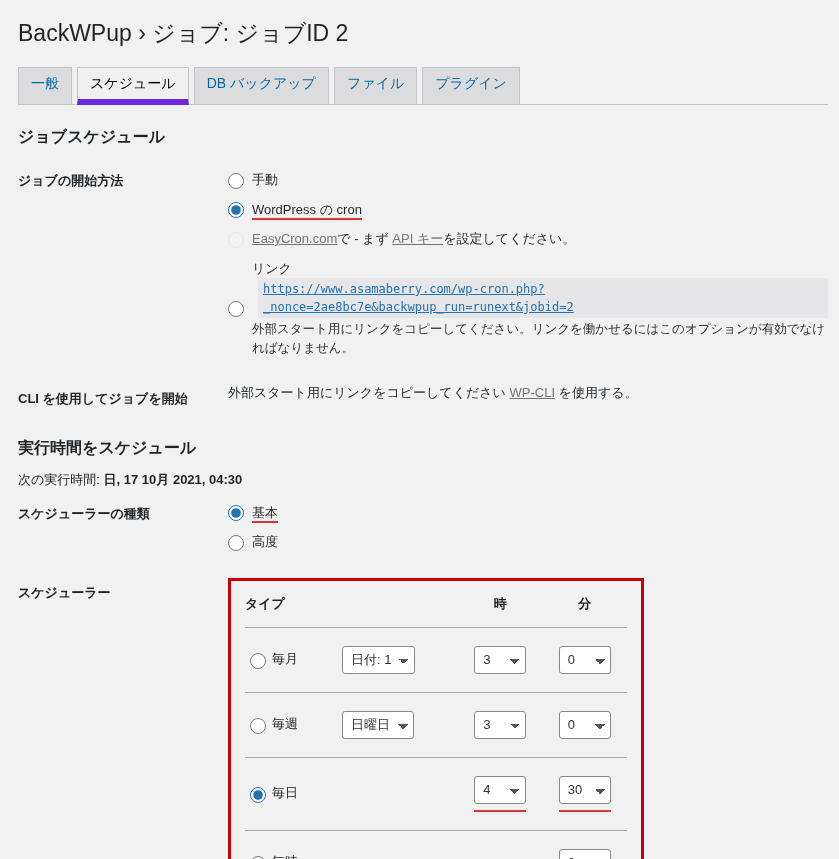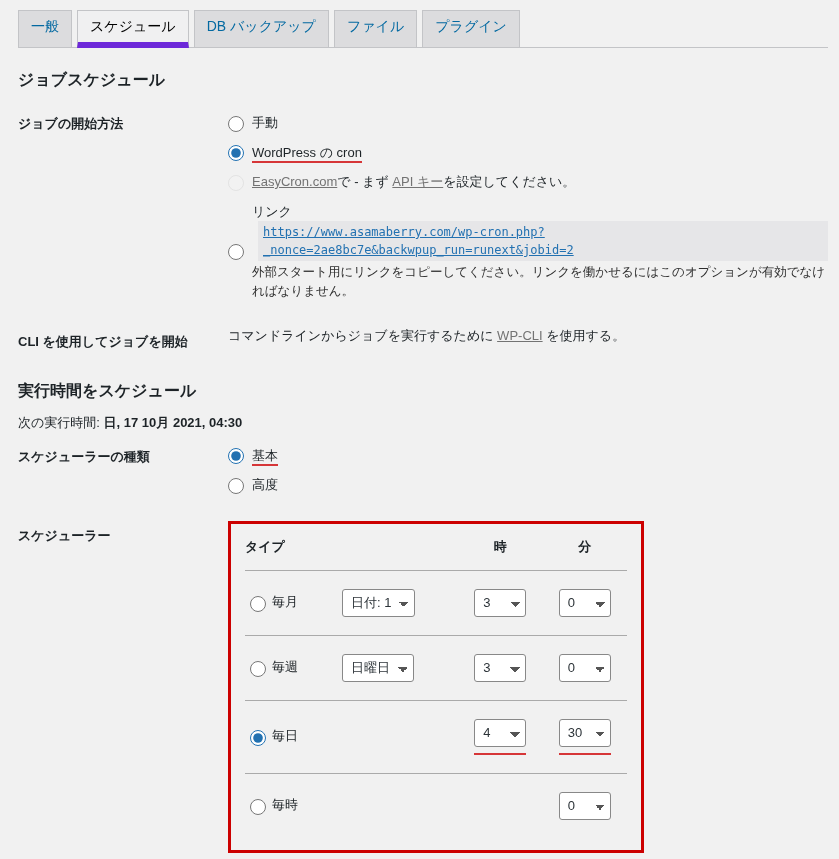--- a/index.html
+++ b/index.html
@@ -136,20 +136,21 @@
     padding-bottom: 6px;
     display: inline-block;
   }
   .row-daily td.c-h, .row-daily td.c-m { position: relative; }
 </style>
 </head>
 <body>
 
 <div class="wrap">
 
+  <h1>BackWPup › ジョブ: ジョブID 2</h1>
 
   <div class="nav-tabs">
     <div class="nav-tab">一般</div>
     <div class="nav-tab active">スケジュール</div>
     <div class="nav-tab">DB バックアップ</div>
     <div class="nav-tab">ファイル</div>
     <div class="nav-tab">プラグイン</div>
   </div>
 
   <h2 class="sub">ジョブスケジュール</h2>
@@ -180,21 +181,21 @@
             <span class="url-box">https://www.asamaberry.com/wp-cron.php?_nonce=2ae8bc7e&amp;backwpup_run=runext&amp;jobid=2</span>
             <span class="note">外部スタート用にリンクをコピーしてください。リンクを働かせるにはこのオプションが有効でなければなりません。</span>
           </div>
         </div>
       </td>
     </tr>
 
     <tr>
       <th>CLI を使用してジョブを開始</th>
       <td>
-        <span>コマンドラインからジョブを実行するために </span><a class="link">WP-CLI</a><span> を使用する。</span>
+        <span>外部スタート用にリンクをコピーしてください </span><a class="link">WP-CLI</a><span> を使用する。</span>
       </td>
     </tr>
     </tbody>
   </table>
 
   <h2 class="sub">実行時間をスケジュール</h2>
 
   <p class="next-run">
     <span>次の実行時間: </span><b>日, 17 10月 2021, 04:30</b>
   </p>

